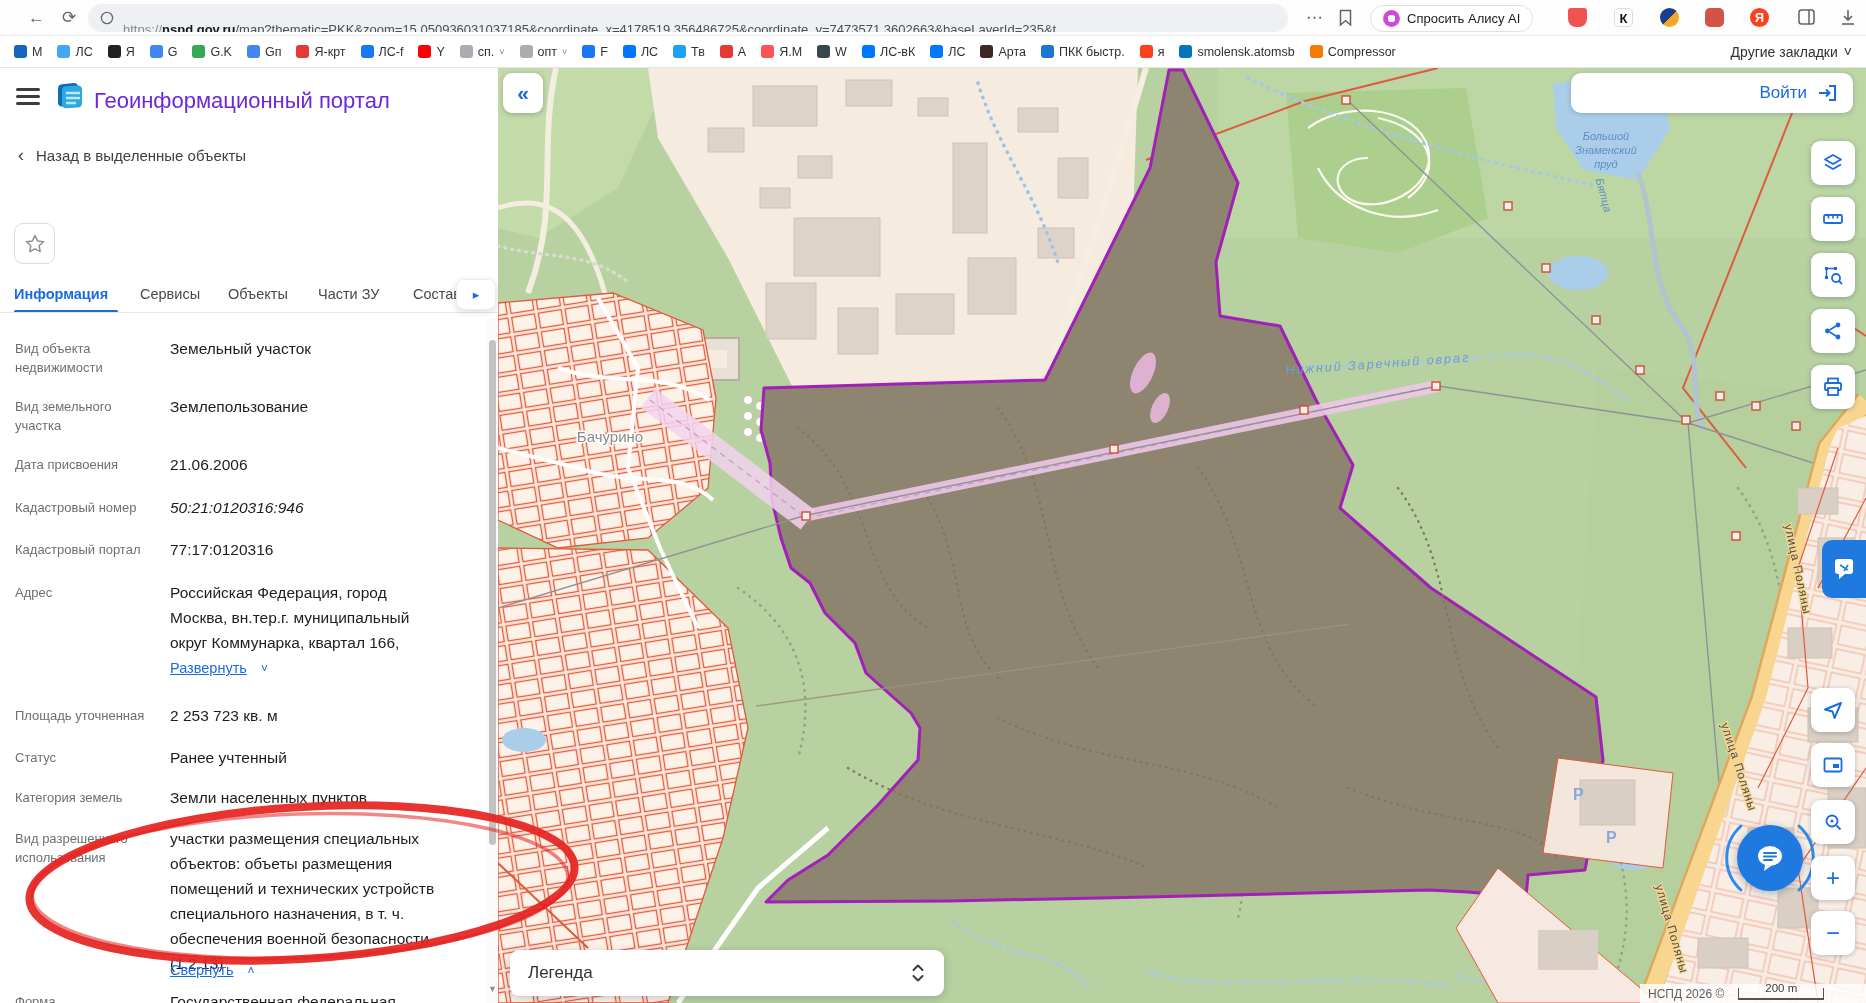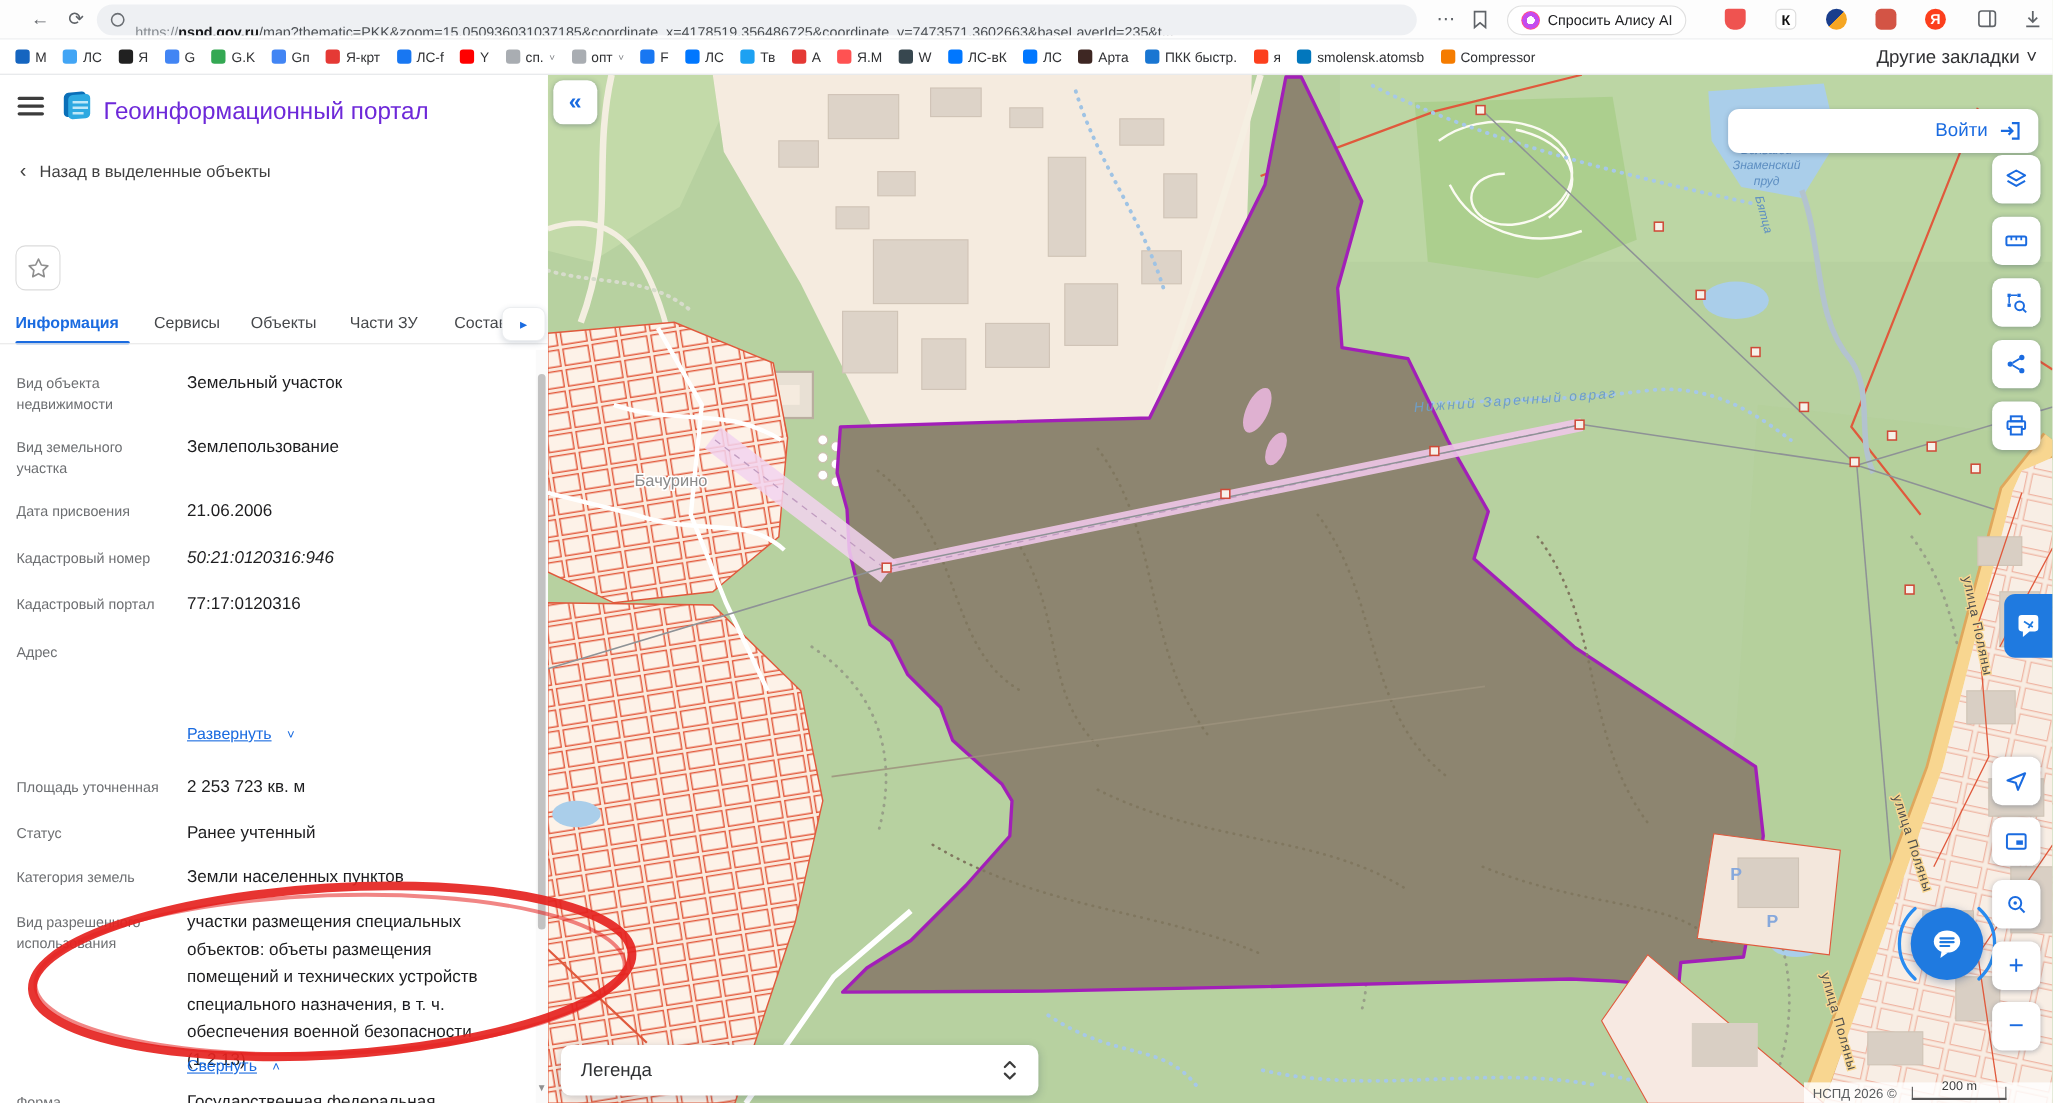--- a/index.html
+++ b/index.html
@@ -17,21 +17,21 @@
   #urltext .pth { color:#4a4e52; }
   #alicepill { left:1370px; top:5px; height:27px; border:1px solid #e0e0e0; border-radius:14px; background:#fff; display:flex; align-items:center; gap:7px; padding:0 12px; }
   #alicepill .alogo { width:17px; height:17px; border-radius:50%; background:radial-gradient(circle at 50% 50%, #fff 0 30%, #c44bf0 31% 62%, #ff4d8d 63% 100%); }
   #alicepill span { font-size:13px; color:#202124; }
   .ext { width:19px; height:19px; top:8px; border-radius:5px; font-size:13px; font-weight:bold; text-align:center; line-height:19px; color:#fff; }
   #bookmarks { left:0; top:36px; width:1866px; height:32px; background:#ffffff; border-bottom:1px solid #e3e5e8; display:flex; align-items:center; padding:0 14px; gap:15px; z-index:40; }
   .bm { display:flex; align-items:center; gap:5px; flex:0 0 auto; }
   .bm .fav { width:13px; height:13px; border-radius:3px; }
   .bm .lbl { font-size:12.5px; color:#303134; }
   .bm .bm-caret { font-size:9px; color:#7a7d80; }
-  #otherbm { margin-left:auto; font-size:17px; color:#303134; flex:0 0 auto; display:flex; gap:6px; align-items:center;}
+  #otherbm { margin-left:auto; font-size:14px; color:#303134; flex:0 0 auto; display:flex; gap:6px; align-items:center;}
 
   
   #panel { left:0; top:68px; width:498px; height:935px; background:#fff; z-index:20; overflow:hidden; }
   #hamburger { left:16px; top:20px; width:24px; height:18px; cursor:pointer; }
   #hamburger div { height:2.6px; background:#3c3c3c; border-radius:2px; margin-bottom:4.6px; }
   #applogo { left:56px; top:13px; width:30px; height:30px; }
   #apptitle { left:94px; top:20px; font-size:22px; color:#6d28d9; }
   #backlink { left:18px; top:77px; color:#404040; font-size:15px; cursor:pointer; }
   #backlink .chev { font-size:18px; margin-right:12px; }
   #objtitle { left:14px; top:113px; font-size:20.5px; font-weight:600; color:#1f1f1f; }
@@ -49,21 +49,21 @@
   
   #pscroll-track { left:487px; top:250px; width:11px; height:685px; background:#fafafa; }
   #pscroll-thumb { left:489px; top:272px; width:7px; height:505px; background:#c2c2c2; border-radius:4px; }
   #pscroll-arrow { left:488px; top:916px; width:10px; font-size:9px; color:#8f8f8f; }
 
   
   #map { left:498px; top:68px; width:1368px; height:935px; overflow:hidden; background:#b7d1a0; }
   .mapbtn { position:absolute; width:44px; height:44px; background:#fff; border-radius:9px; box-shadow:0 1px 5px rgba(30,50,80,.30); display:flex; align-items:center; justify-content:center; cursor:pointer; z-index:30; }
   .mapbtn svg { display:block; }
   #collapsebtn { left:503px; top:73px; width:40px; height:40px; font-size:21px; font-weight:bold; color:#1a6be0; line-height:38px; text-align:center; }
-  #loginbar { left:1571px; top:99px; width:282px; height:40px; background:#fff; border-radius:10px; box-shadow:0 1px 5px rgba(30,50,80,.25); display:flex; align-items:center; justify-content:flex-end; gap:10px; padding:0 14px; z-index:30; cursor:pointer;}
+  #loginbar { left:1571px; top:73px; width:282px; height:40px; background:#fff; border-radius:10px; box-shadow:0 1px 5px rgba(30,50,80,.25); display:flex; align-items:center; justify-content:flex-end; gap:10px; padding:0 14px; z-index:30; cursor:pointer;}
   #loginbar span { color:#1a6be0; font-size:17px; }
   #fbtab { left:1822px; top:540px; width:44px; height:58px; background:#1f7ae0; border-radius:10px 0 0 10px; display:flex; align-items:center; justify-content:center; z-index:30; cursor:pointer; }
   #chatring { left:1723px; top:811px; width:94px; height:94px; z-index:29; pointer-events:none; }
   #chatbtn { left:1737px; top:825px; width:66px; height:66px; border-radius:50%; background:#1f7ae0; display:flex; align-items:center; justify-content:center; box-shadow:0 2px 8px rgba(20,60,120,.35); z-index:30; cursor:pointer; }
   .zoomtxt { font-size:24px; color:#1a6be0; font-weight:500; }
   #legendbar { left:510px; top:950px; width:434px; height:46px; background:#fff; border-radius:9px; box-shadow:0 2px 8px rgba(40,60,90,.25); display:flex; align-items:center; padding:0 18px; z-index:28; }
   #legendbar span { font-size:17px; color:#2f3133; }
   #legend-chev { margin-left:auto; }
   #attrib { left:1640px; top:984px; width:226px; height:19px; background:rgba(255,255,255,.82); display:flex; align-items:center; gap:14px; padding:0 8px; z-index:27; }
   #attrib .at { font-size:12px; color:#5a5d60; white-space:nowrap; }
@@ -466,20 +466,23 @@
     <div class="row-value" style="top:268px;">Земельный участок</div>
     <div class="row-label" style="top:329px;">Вид земельного участка</div>
     <div class="row-value" style="top:326px;">Землепользование</div>
     <div class="row-label" style="top:387px;">Дата присвоения</div>
     <div class="row-value" style="top:384px;">21.06.2006</div>
     <div class="row-label" style="top:430px;">Кадастровый номер</div>
     <div class="row-value" style="top:427px;font-style:italic;">50:21:0120316:946</div>
     <div class="row-label" style="top:472px;">Кадастровый портал</div>
     <div class="row-value" style="top:469px;">77:17:0120316</div>
     <div class="row-label" style="top:515px;">Адрес</div>
+    <div class="row-value" style="top:512px;">Российская Федерация, город
+Москва, вн.тер.г. муниципальный
+округ Коммунарка, квартал 166,</div>
     <div class="row-link" style="top:592px;"><span>Развернуть</span><span class="caret">˅</span></div>
     <div class="row-label" style="top:638px;">Площадь уточненная</div>
     <div class="row-value" style="top:635px;">2 253 723 кв. м</div>
     <div class="row-label" style="top:680px;">Статус</div>
     <div class="row-value" style="top:677px;">Ранее учтенный</div>
     <div class="row-label" style="top:720px;">Категория земель</div>
     <div class="row-value" style="top:717px;">Земли населенных пунктов</div>
     <div class="row-label" style="top:761px;">Вид разрешенного использования</div>
     <div class="row-value" style="top:758px;">участки размещения специальных
 объектов: объеты размещения

